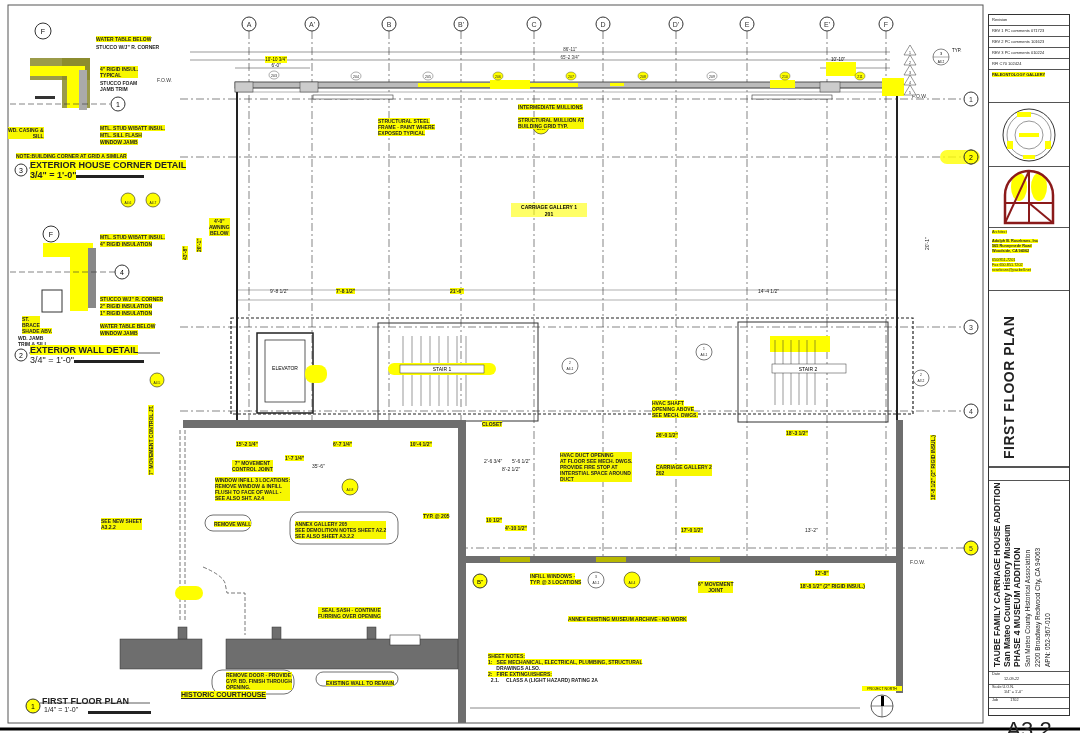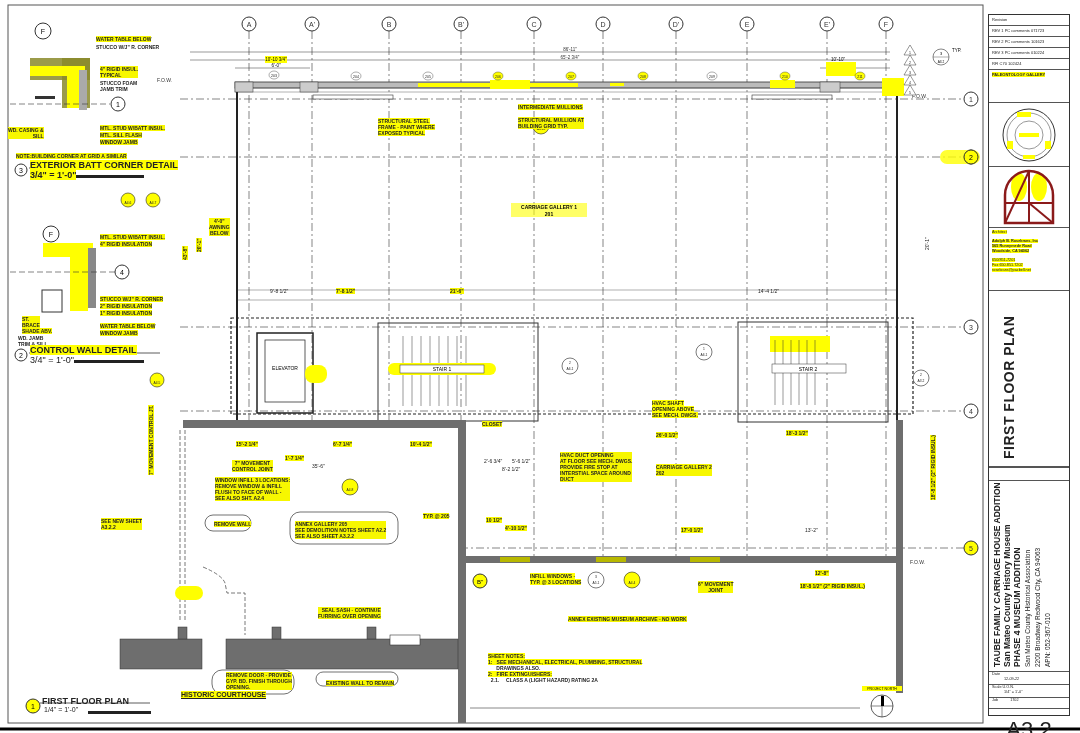--- a/index.html
+++ b/index.html
@@ -350,36 +350,36 @@
   <div class="lbl y" style="left:100px;top:66px;">4" RIGID INSUL.
 TYPICAL</div>
   <div class="lbl" style="left:100px;top:80px;">STUCCO FOAM
 JAMB TRIM</div>
   <div class="lbl y" style="left:100px;top:125px;">MTL. STUD W/BATT INSUL.</div>
   <div class="lbl y" style="left:100px;top:132px;">MTL. SILL FLASH</div>
   <div class="lbl y" style="left:100px;top:139px;">WINDOW JAMB</div>
   <div class="lbl y" style="left:8px;top:127px;text-align:right;">WD. CASING &amp;
 SILL</div>
   <div class="lbl y" style="left:16px;top:153px;">NOTE:BUILDING CORNER AT GRID A SIMILAR</div>
-  <div class="detail-title" style="left:30px;top:160px;"><span class="hl">EXTERIOR BATT CORNER DETAIL</span></div>
+  <div class="detail-title" style="left:30px;top:160px;"><span class="hl">EXTERIOR HOUSE CORNER DETAIL</span></div>
   <div class="scale-txt" style="left:30px;top:170px;"><span class="hl">3/4" = 1'-0"</span></div>
 
   <div class="lbl y" style="left:100px;top:234px;">MTL. STUD W/BATT INSUL.</div>
   <div class="lbl y" style="left:100px;top:241px;">4" RIGID INSULATION</div>
   <div class="lbl y" style="left:100px;top:296px;">STUCCO W/J" R. CORNER</div>
   <div class="lbl y" style="left:100px;top:303px;">2" RIGID INSULATION</div>
   <div class="lbl y" style="left:100px;top:310px;">1" RIGID INSULATION</div>
   <div class="lbl y" style="left:100px;top:323px;">WATER TABLE BELOW</div>
   <div class="lbl y" style="left:100px;top:330px;">WINDOW JAMB</div>
   <div class="lbl y" style="left:22px;top:316px;">ST.
 BRACE</div>
   <div class="lbl y" style="left:22px;top:328px;">SHADE ABV.</div>
   <div class="lbl" style="left:18px;top:335px;">WD. JAMB
 TRIM &amp; SILL</div>
-  <div class="detail-title" style="left:30px;top:345px;"><span class="hl">CONTROL WALL DETAIL</span></div>
+  <div class="detail-title" style="left:30px;top:345px;"><span class="hl">EXTERIOR WALL DETAIL</span></div>
   <div class="scale-txt" style="left:30px;top:355px;font-weight:normal;">3/4" = 1'-0"</div>
 
   <div class="detail-title" style="left:42px;top:696px;">FIRST FLOOR  PLAN</div>
   <div class="scale-txt" style="left:44px;top:706px;font-weight:normal;font-size:7px;">1/4" = 1'-0"</div>
 
   <div class="lbl" style="left:378px;top:118px;"><span class="hl">STRUCTURAL STEEL
 FRAME - PAINT WHERE
 EXPOSED TYPICAL</span></div>
   <div class="lbl y" style="left:518px;top:104px;">INTERMEDIATE MULLIONS</div>
   <div class="lbl y" style="left:518px;top:117px;">STRUCTURAL MULLION AT

